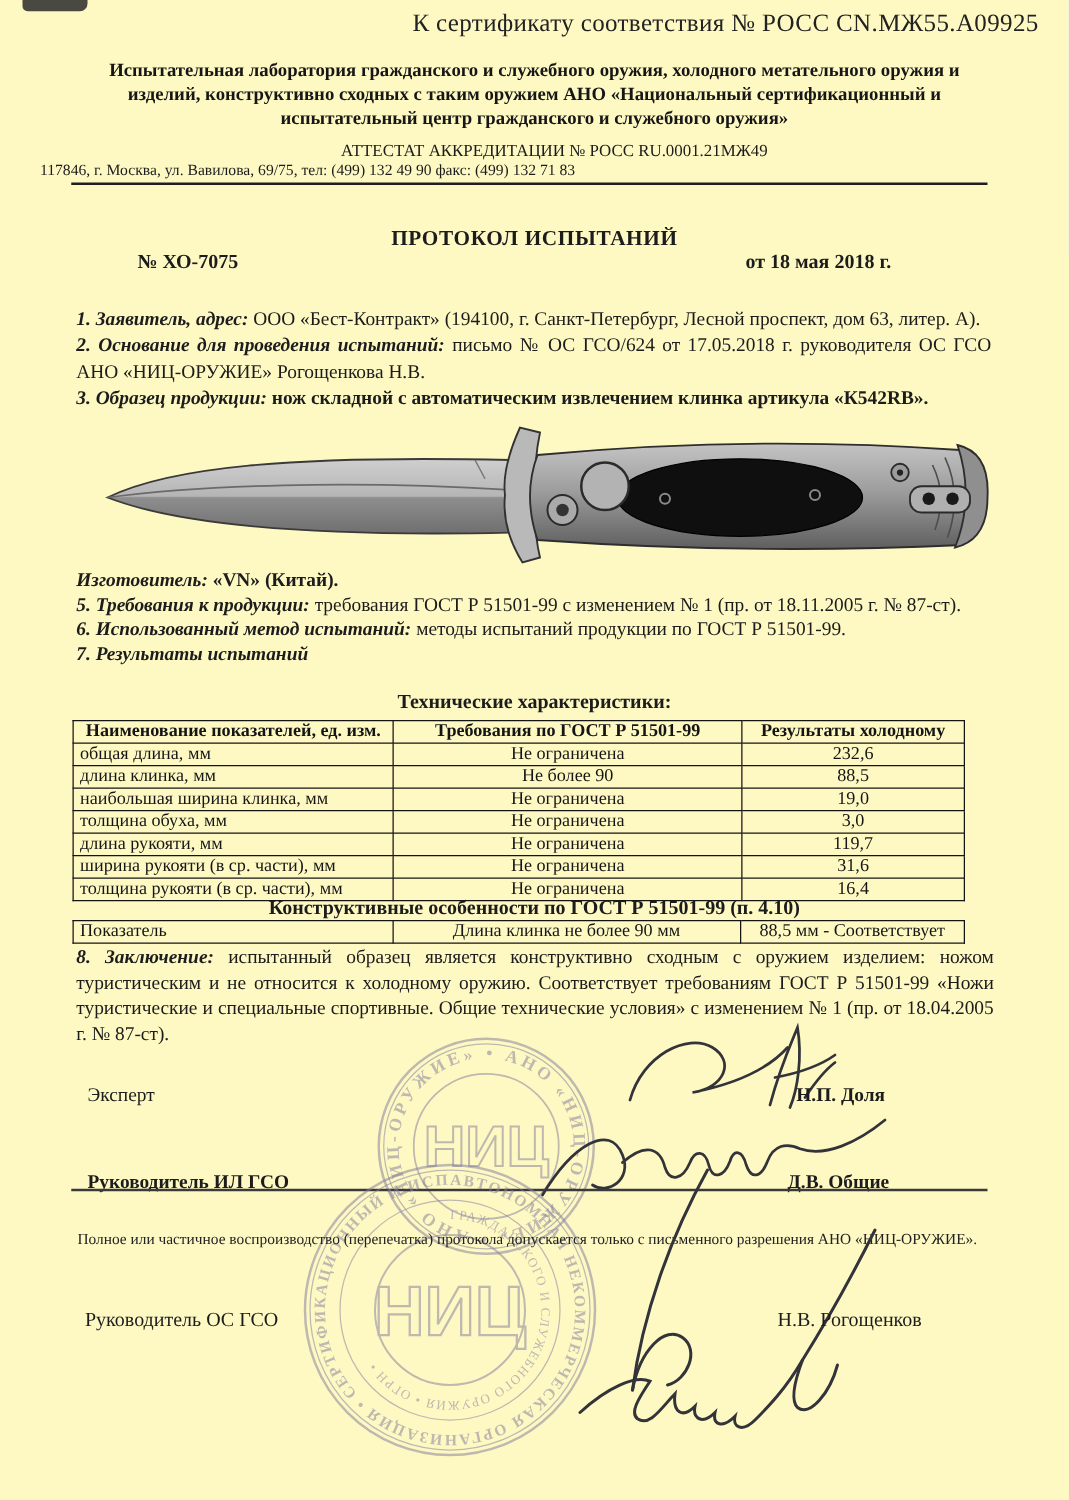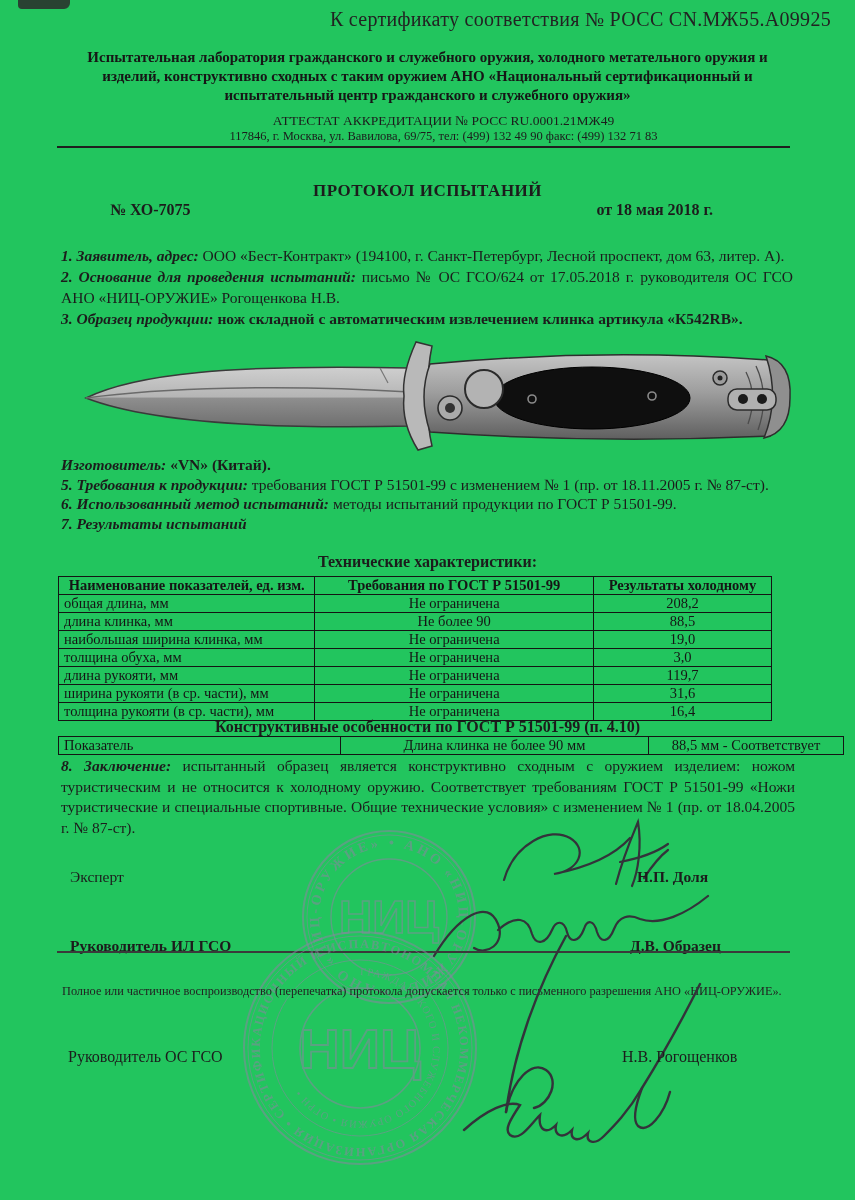--- a/index.html
+++ b/index.html
@@ -1,44 +1,44 @@
 <!DOCTYPE html>
 <html><head>
 <meta charset="utf-8">
 <style>
   html,body{margin:0;padding:0;background:#e8e8e8;}
   .page{
-    width:855px;height:1200px;background:#22c55e;position:relative;overflow:hidden;
+    width:855px;height:1200px;background:#fef9c3;position:relative;overflow:hidden;
     font-family:"Liberation Serif","DejaVu Serif",serif;color:#1c1c1c;margin:0 auto;
   }
   .scan-smudge{position:absolute;left:18px;top:0;width:52px;height:9px;background:#2a2a2a;border-radius:0 0 6px 4px;opacity:.85;}
   .cert-ref{position:absolute;left:0;right:24px;top:8px;text-align:right;font-size:20px;letter-spacing:.3px;color:#222;}
   .lab-name{position:absolute;left:0;right:0;top:48px;text-align:center;font-weight:bold;font-size:15px;line-height:19px;color:#161616;}
   .accr{position:absolute;left:0;right:0;top:113px;text-align:center;font-size:13.5px;padding-left:32px;}
-  .addr{position:absolute;left:0;right:0;top:129px;text-align:center;font-size:12.5px;margin-left:32px;}
+  .addr{position:absolute;left:0;right:0;top:129px;font-size:12.5px;margin-left:32px;}
   .top-rule{position:absolute;left:57px;right:65px;top:146px;border-top:2.5px solid #1f1f1f;}
   .doc-title{position:absolute;left:0;right:0;top:162px;text-align:center;font-weight:bold;font-size:17px;letter-spacing:.5px;margin-top:19px;}
   .num-row{position:absolute;left:110px;right:142px;top:201px;display:flex;justify-content:space-between;font-weight:bold;font-size:16px;}
   .body-block{position:absolute;left:61px;right:62px;top:245px;font-size:15.5px;line-height:21px;text-align:justify;}
   .body-block p{margin:0;}
   .lbl{font-weight:bold;font-style:italic;}
   .bold{font-weight:bold;}
   .knife-wrap{position:absolute;left:80px;top:336px;width:715px;height:120px;}
   .items2{position:absolute;left:61px;right:62px;top:455px;font-size:15.5px;line-height:19.5px;text-align:justify;}
   .items2 p{margin:0;}
   .tbl-title{position:absolute;left:0;right:0;text-align:center;font-weight:bold;font-size:16px;}
   .t1-title{top:553px;}
   table{border-collapse:collapse;font-size:14.5px;color:#151515;}
   td,th{border:1.6px solid #141414;padding:0 5px;height:17px;line-height:15px;font-weight:normal;}
   th{font-weight:bold;text-align:center;}
   .c2,.c3{text-align:center;}
   .tech-table{position:absolute;left:58px;top:576px;width:714px;}
   .col1{width:255px;}.col2{width:280px;}.col3{width:173px;}
   .t2-title{top:718px;}
-  .design-table{position:absolute;left:58px;top:736px;width:786px;}
+  .design-table{position:absolute;left:58px;top:736px;width:714px;}
   .concl{position:absolute;left:61px;right:60px;top:756px;font-size:15.5px;line-height:20.5px;text-align:justify;}
   .sig-area{position:absolute;left:0;top:838px;width:855px;height:362px;}
   .sig-label{position:absolute;font-size:15.5px;}
   .sig-name{position:absolute;font-size:15.5px;font-weight:bold;}
   .full-rule{position:absolute;left:57px;width:733px;top:113px;border-top:2.5px solid #3a3a3a;}
   .note{position:absolute;left:62px;top:146px;font-size:12.3px;color:#222;}
   .big-label{position:absolute;font-size:16px;font-family:Liberation Serif, serif;}
   .stamp{position:absolute;opacity:.55;}
   .sig-ink{position:absolute;}
 </style>
@@ -130,21 +130,21 @@
   <table class="tech-table">
     <tbody>
         <tr>
       <th class="col1">Наименование показателей, ед. изм.</th>
       <th class="col2">Требования по ГОСТ Р 51501-99</th>
       <th class="col3">Результаты холодному</th>
     </tr>
     <tr>
       <td>общая длина, мм</td>
       <td class="c2">Не ограничена</td>
-      <td class="c3">208,2</td>
+      <td class="c3">232,6</td>
     </tr>
     <tr>
       <td>длина клинка, мм</td>
       <td class="c2">Не более 90</td>
       <td class="c3">88,5</td>
     </tr>
     <tr>
       <td>наибольшая ширина клинка, мм</td>
       <td class="c2">Не ограничена</td>
       <td class="c3">19,0</td>
@@ -218,21 +218,21 @@
     <div class="sig-name" style="left:637px;top:30px;">Н.П. Доля</div>
 
     <svg class="sig-ink" style="left:428px;top:46px;" width="290" height="80" viewBox="0 0 290 80">
       <g fill="none" stroke="#33333a" stroke-width="2.2" stroke-linecap="round">
         <path d="M6,72 C30,32 60,14 70,40 C78,60 58,72 46,64"></path>
         <path d="M70,46 C88,30 100,34 104,50 C108,62 118,60 124,46 C128,36 136,36 139,48 C142,60 151,58 156,45 C159,35 166,36 169,48 C173,60 181,58 186,45 C191,32 201,30 212,35 C232,42 258,30 280,12"></path>
       </g>
     </svg>
 
     <div class="sig-name" style="left:70px;top:99px;">Руководитель ИЛ ГСО</div>
-    <div class="sig-name" style="left:630px;top:99px;">Д.В. Образец</div>
+    <div class="sig-name" style="left:630px;top:99px;">Д.В. Общие</div>
     <div class="full-rule"></div>
 
     <svg class="stamp" style="left:238px;top:88px;" width="244" height="244" viewBox="-122 -122 244 244">
       <g stroke="#8a84a0" fill="none" stroke-width="2">
         <circle r="116"></circle>
           <circle r="112" stroke-width="1"></circle>
           <circle r="88" stroke-width="1"></circle>
           <circle r="60" stroke-width="1.6"></circle>
       </g>
       <defs>

